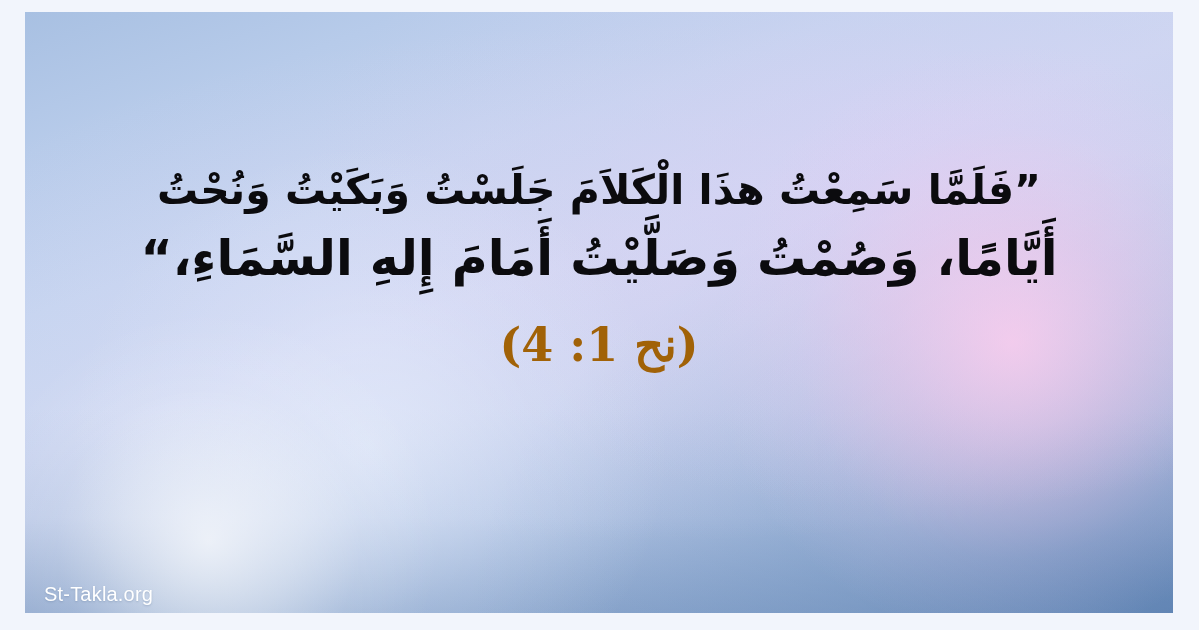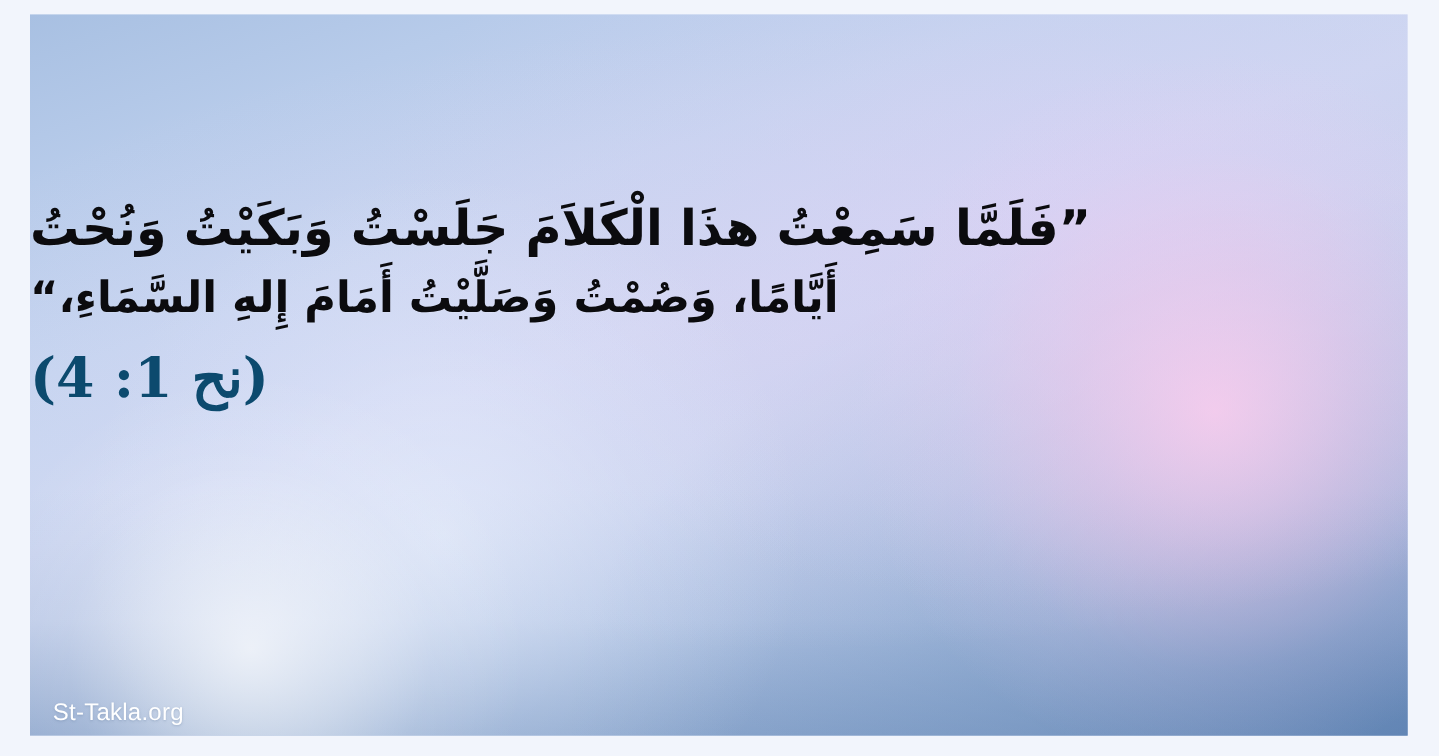--- a/index.html
+++ b/index.html
@@ -79,52 +79,52 @@
 
   
   #verse-block {
     position: absolute;
     left: 25px;
     top: 12px;
     width: 1148px;
     height: 601px;
     display: flex;
     flex-direction: column;
-    align-items: flex-end;
+    align-items: center;
     justify-content: flex-start;
     padding-top: 148px;
     box-sizing: border-box;
     pointer-events: none;
   }
 
   .verse-line {
     direction: rtl;
     text-align: center;
     color: #0b0b0e;
     font-family: "DejaVu Sans", "Liberation Sans", sans-serif;
     font-weight: bold;
     font-size: 41px;
     line-height: 1.50;
     letter-spacing: 0px;
     white-space: nowrap;
     text-shadow: 0 1px 0 rgba(255,255,255,0.10);
   }
 
   .verse-line.l1 { font-size: 41px; }
-  .verse-line.l2 { font-size: 36px; }
+  .verse-line.l2 { font-size: 49px; }
 
   .verse-ref {
     direction: rtl;
     text-align: center;
-    color: #0c4a6e;
+    color: #a16207;
     font-family: "DejaVu Serif", "Liberation Serif", serif;
     font-weight: bold;
     font-size: 46px;
     line-height: 1.25;
-    margin-top: 11px;
+    margin-top: 22px;
     white-space: nowrap;
   }
 
   
   #watermark {
     position: absolute;
     left: 44px;
     top: 583px;
     color: #ffffff;
     font-family: "Liberation Sans", sans-serif;

